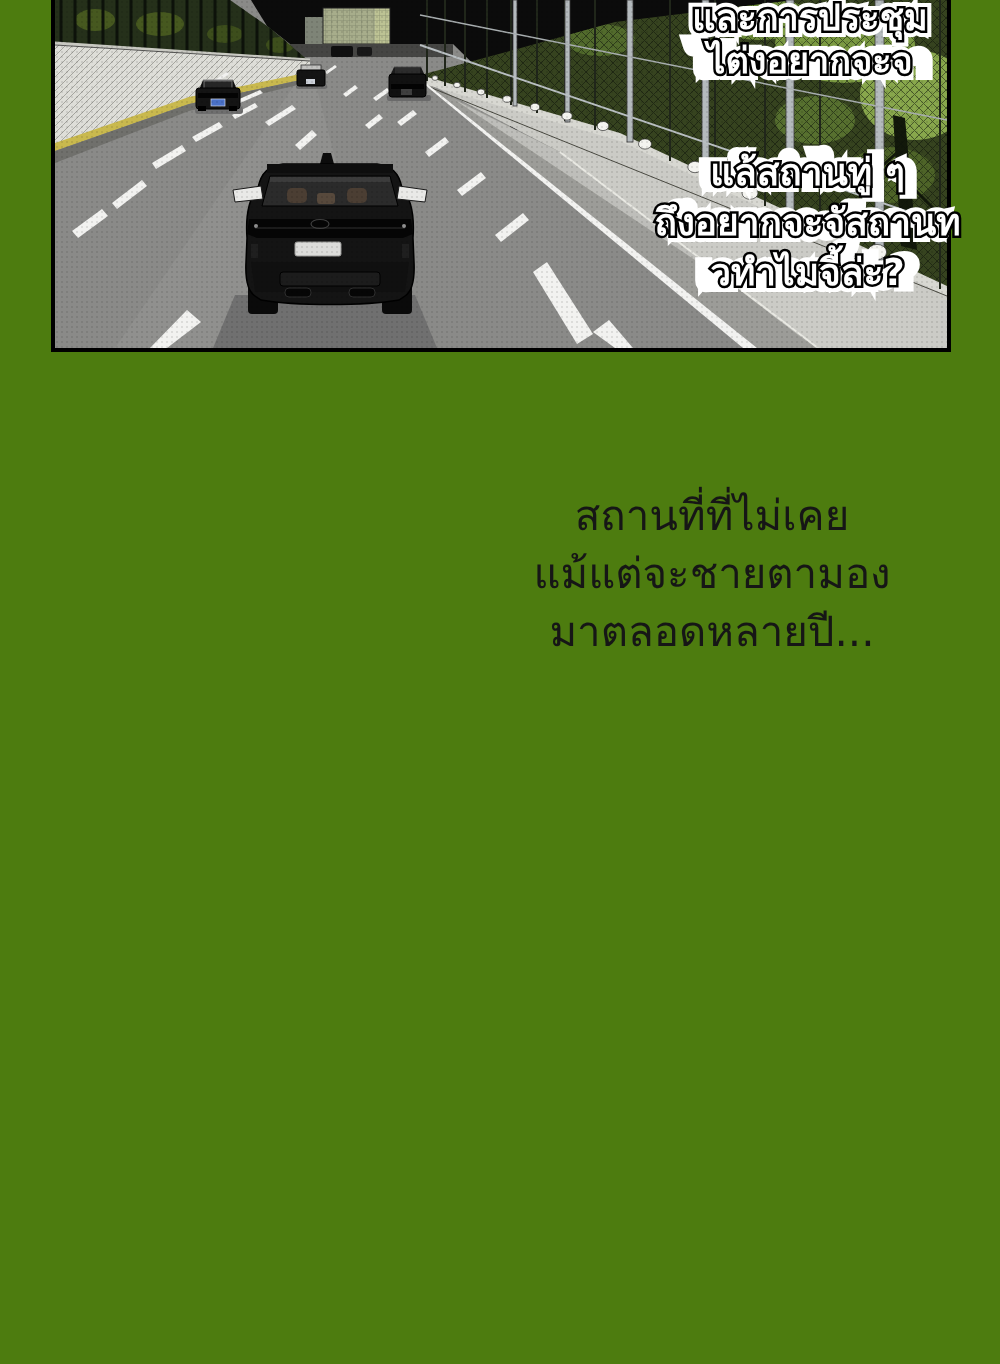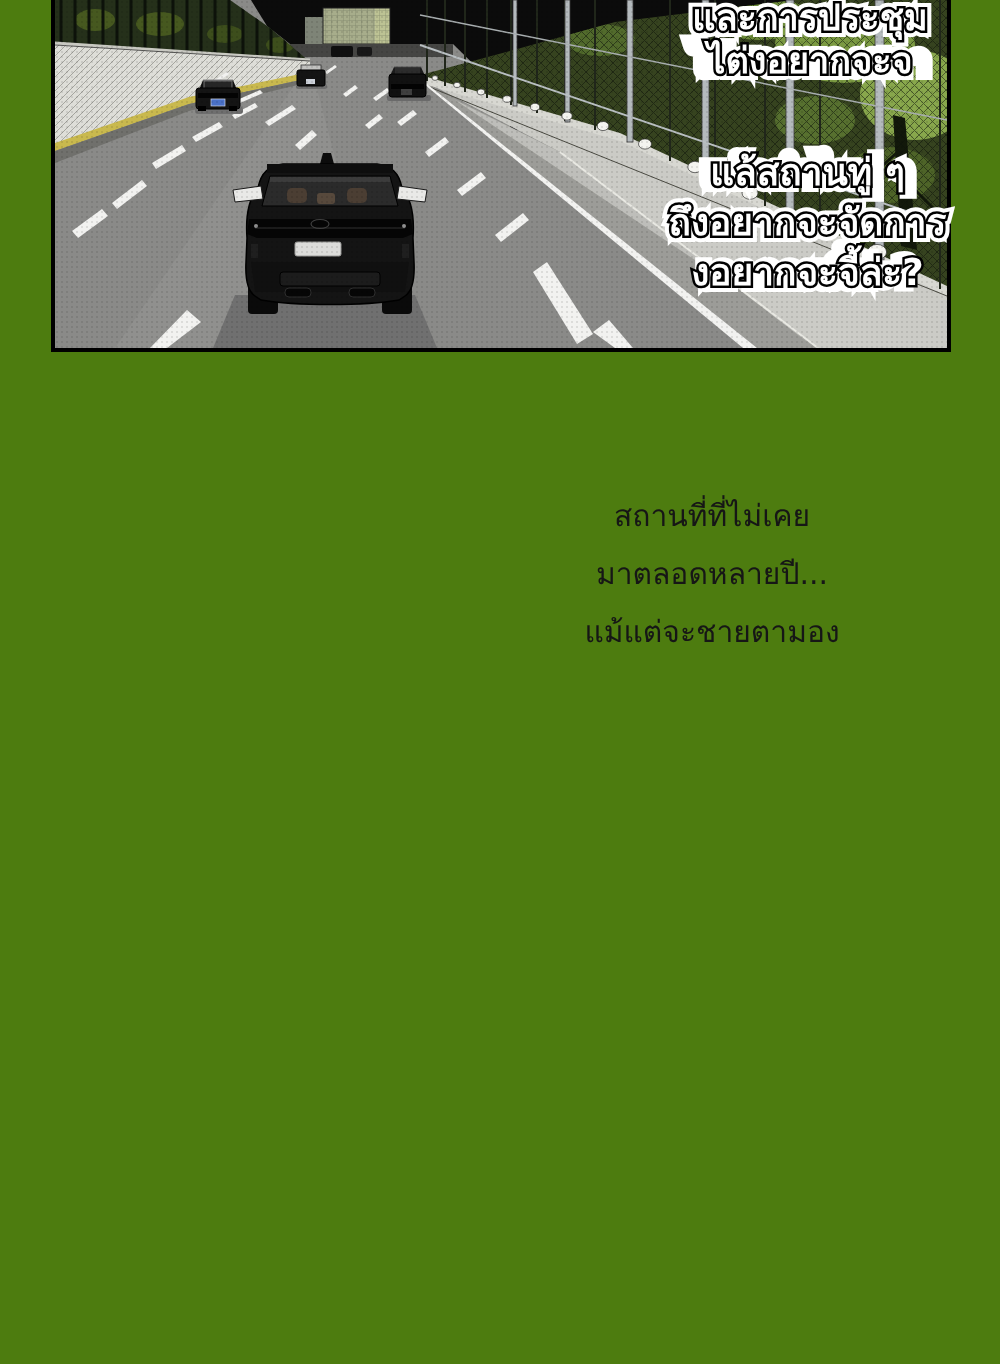--- a/index.html
+++ b/index.html
@@ -11,21 +11,21 @@
   
   .speech{position:absolute;text-align:center;font-weight:700;z-index:5;}
   .speech .oline{position:relative;display:block;white-space:nowrap;
       color:#fff;-webkit-text-stroke:5px #000;paint-order:stroke fill;
       text-shadow:0 0 1px #000;}
   .speech .oline::before{content:attr(data-text);position:absolute;left:0;top:0;width:100%;
       color:#fff;-webkit-text-stroke:13px #fff;paint-order:stroke fill;z-index:-1;text-shadow:none;}
   .speech-top{left:645px;top:-4px;width:330px;font-size:36px;line-height:43px;}
   .speech-mid{left:640px;top:148px;width:335px;font-size:37px;line-height:50px;}
   .narration{position:absolute;left:512px;top:487px;width:400px;text-align:center;
-      color:#161616;font-size:30px;line-height:58px;font-weight:400;}
+      color:#161616;font-size:42px;line-height:58px;font-weight:400;}
   .narration span{display:block;white-space:nowrap;}
 </style>
 </head>
 <body>
 
 <div class="stage">
 
   <div class="panel">
     <svg width="892" height="348" viewBox="0 0 892 348">
       <defs>
@@ -266,23 +266,23 @@
     </svg>
   </div>
 
   <div class="speech speech-top">
     <span class="oline" data-text="และการประชุม">และการประชุม</span>
     <span class="oline" data-text="ไต่สวนของสภา">ไต่งอยากจะจ</span>
   </div>
 
   <div class="speech speech-mid">
     <span class="oline" data-text="แล้วทำไมจู่ ๆ">แล้สถานทู่ ๆ</span>
-    <span class="oline" data-text="ถึงอยากจะจัดการ">ถึงอยากจะจัดการ</span>
-    <span class="oline" data-text="เอาตอนนี้ล่ะ?">งอยากจะจี้ล่ะ?</span>
+    <span class="oline" data-text="ถึงอยากจะจัดการ">ถึงอยากจะจัสถานท</span>
+    <span class="oline" data-text="เอาตอนนี้ล่ะ?">วทำไมจี้ล่ะ?</span>
   </div>
 
   <div class="narration">
     <span>สถานที่ที่ไม่เคย</span>
+    <span>แม้แต่จะชายตามอง</span>
     <span>มาตลอดหลายปี...</span>
-    <span>แม้แต่จะชายตามอง</span>
   </div>
 
 </div>
 
 </body></html>

